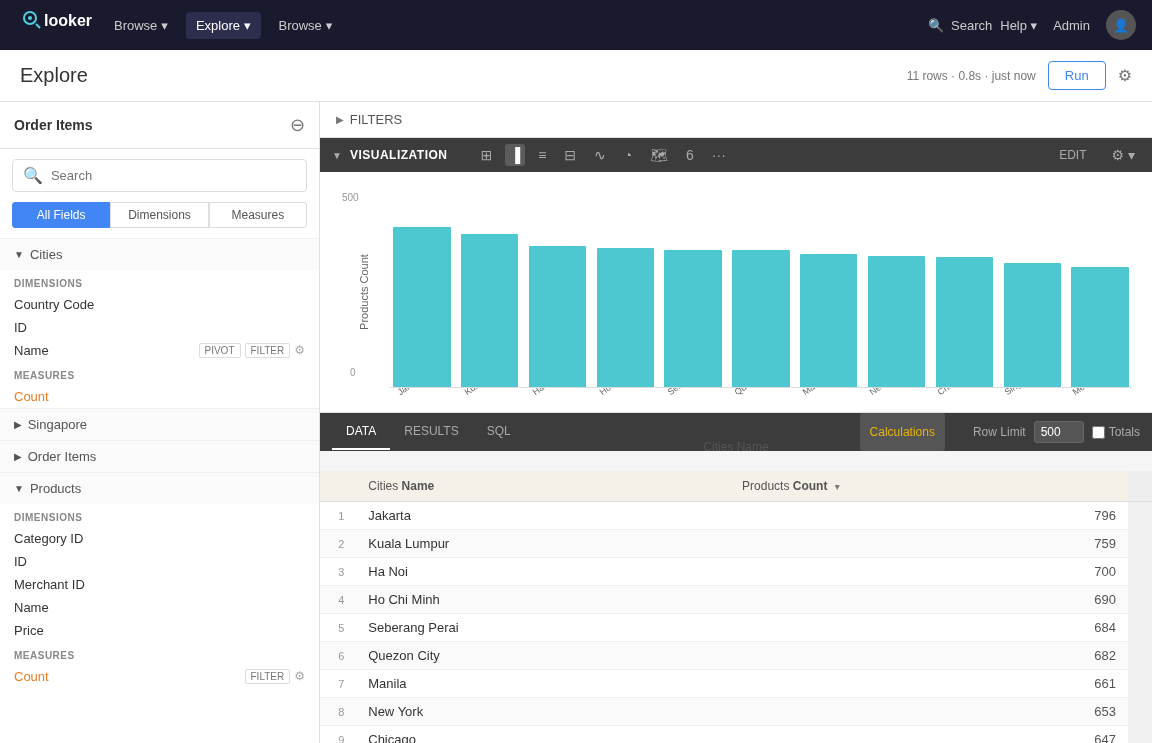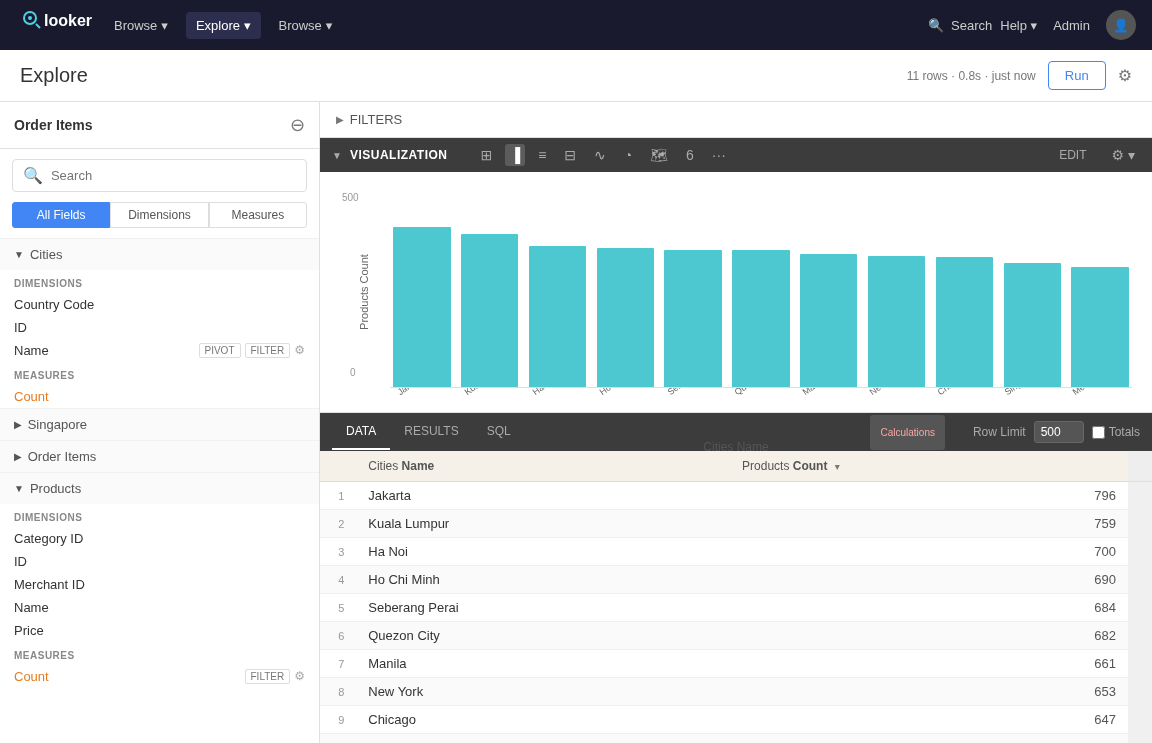--- a/index.html
+++ b/index.html
@@ -145,34 +145,34 @@
       font-size: 11px; color: #666; white-space: nowrap;
     }
     .bars-wrapper {
       flex: 1; display: flex; align-items: flex-end; gap: 4px; padding-bottom: 0;
     }
     .chart-x-title {
       text-align: center; font-size: 12px; color: #555; padding: 2px 0 6px;
     }
 
     
-    .data-panel { flex: 1; display: flex; flex-direction: column; overflow: hidden; }
+    .data-panel { flex: 1; display: flex; flex-direction: column; overflow: hidden; gap: 20px; }
     .data-tabs-bar {
       display: flex; align-items: center; background: #3c3c3c; padding: 0 12px; gap: 0;
       height: 38px;
     }
     .data-tab {
       color: #aaa; font-size: 12px; padding: 10px 14px; cursor: pointer;
       border-bottom: 2px solid transparent;
     }
     .data-tab.active { color: white; border-bottom-color: white; }
     .data-tab-right { margin-left: auto; display: flex; align-items: center; gap: 8px; }
     .calc-btn {
-      background: #555; color: #fca5a5; border: none; padding: 12px 10px;
-      border-radius: 3px; font-size: 10px; cursor: pointer;
+      background: #555; color: #eab308; border: none; padding: 12px 10px;
+      border-radius: 3px; font-size: 12px; cursor: pointer;
     }
     .row-limit-label { font-size: 12px; color: #aaa; margin-left: 20px; }
     .row-limit-input {
       width: 50px; padding: 3px 6px; border-radius: 3px;
       border: 1px solid #666; background: #555; color: white; font-size: 12px;
     }
     .totals-check { display: flex; align-items: center; gap: 4px; color: #aaa; font-size: 12px; }
 
     
     .data-table-wrapper { flex: 1; overflow-y: auto; }

